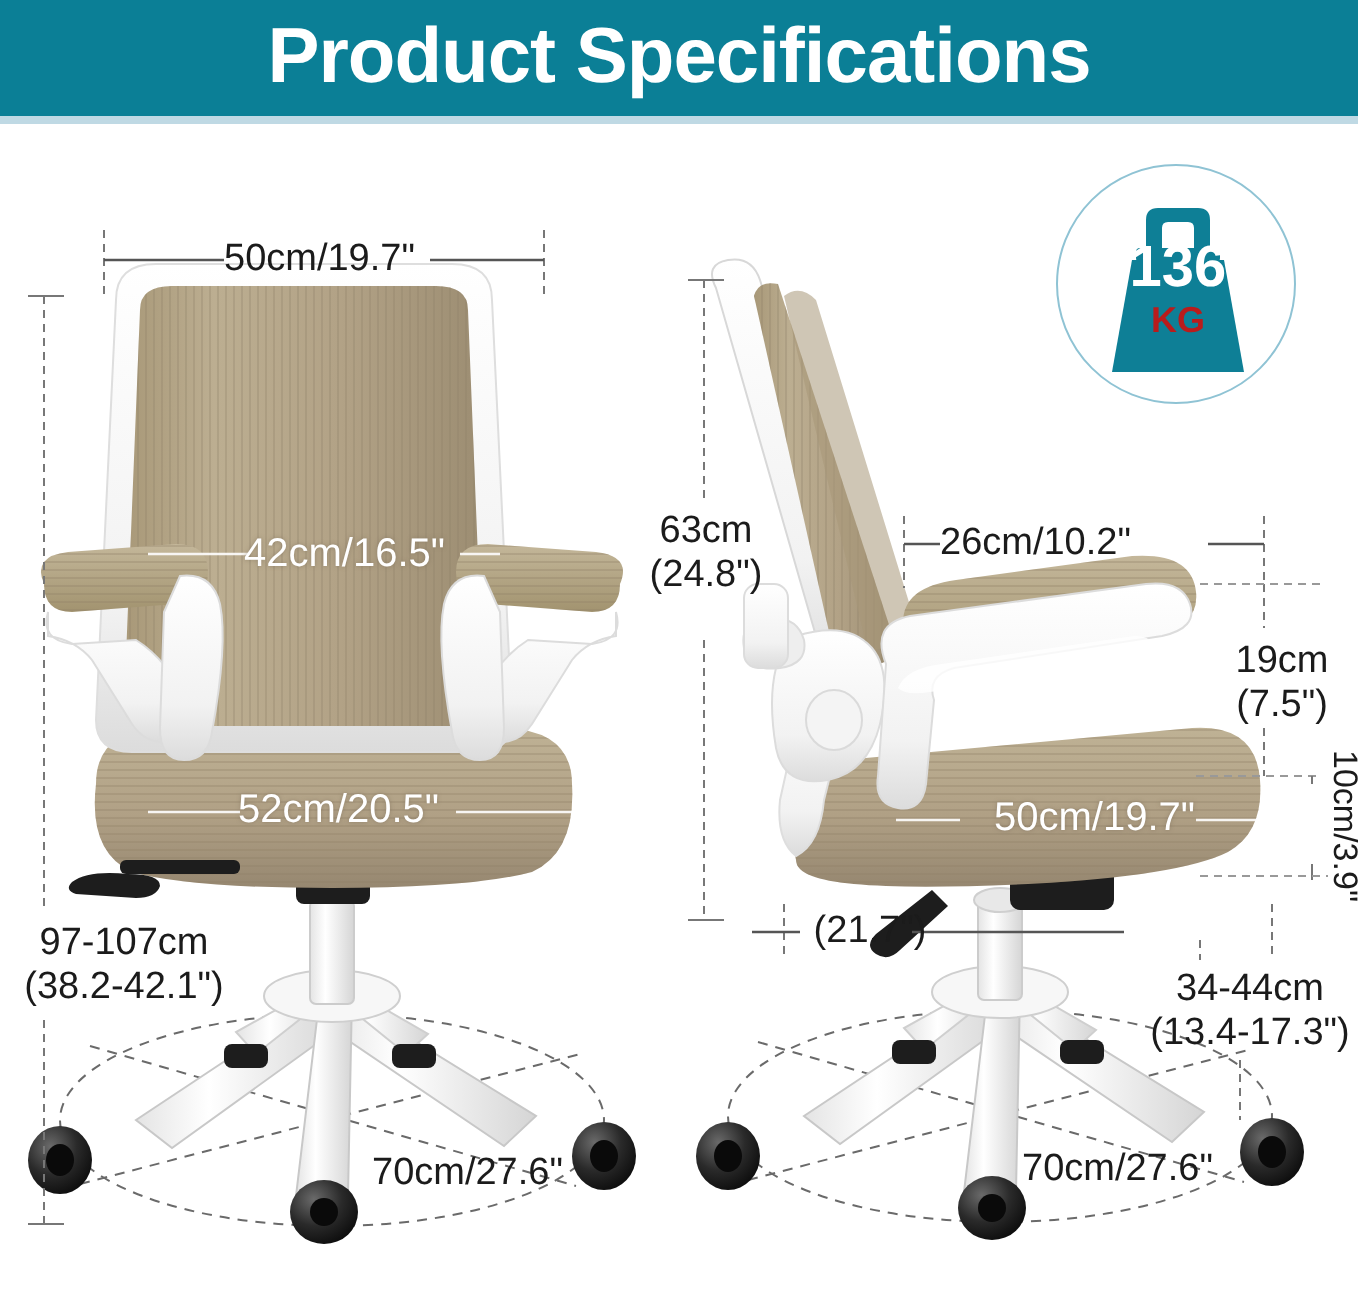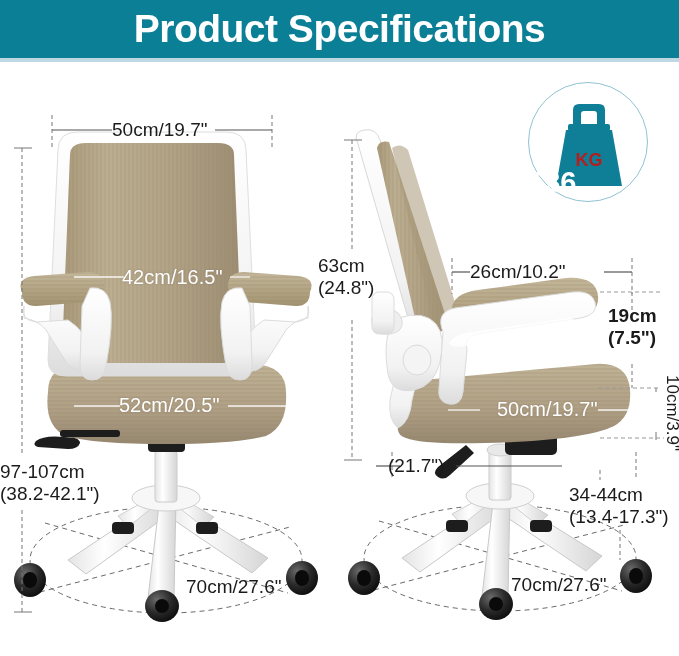--- a/index.html
+++ b/index.html
@@ -60,25 +60,25 @@
     left: 0; top: 0;
     width: 120px; height: 120px;
     border: 1px solid #8fc3d4;
     border-radius: 50%;
     box-sizing: border-box;
   }
   .weight-num {
     position: absolute;
     left: 0; top: 37px;
     width: 122px;
+    text-align: center;
     color: #ffffff;
     font-size: 29px;
     font-weight: bold;
     line-height: 30px;
-    margin-top: 48px;
   }
   .weight-unit {
     position: absolute;
     left: 0; top: 68px;
     width: 122px;
     text-align: center;
     color: #b91c1c;
     font-size: 18px;
     font-weight: bold;
     line-height: 20px;
@@ -92,21 +92,21 @@
     line-height: 22px;
     white-space: nowrap;
     font-family: "Liberation Sans", sans-serif;
   }
   .dim.two-line { line-height: 22px; }
   .dim.white {
     color: #ffffff;
     font-weight: normal;
     text-shadow: 0 0 2px rgba(120,105,85,0.55);
   }
-  .dim.center { }
+  .dim.center { text-align: center; }
   .dim.rot {
     transform-origin: center center;
     transform: rotate(90deg);
   }
 
   svg { display: block; }
   .svg-layer {
     position: absolute;
     left: 0; top: 0;
     width: 679px; height: 656px;
@@ -350,21 +350,21 @@
 
   <div class="dim" style="left:186px; top:576px;">70cm/27.6"</div>
 
   <div class="dim two-line center" style="left:318px; top:255px; width:70px;">
     <div>63cm</div>
     <div>(24.8")</div>
   </div>
 
   <div class="dim" style="left:470px; top:261px;">26cm/10.2"</div>
 
-  <div class="dim two-line center" style="left:608px; top:305px; width:66px;font-weight:bold;">
+  <div class="dim two-line center" style="left:608px; top:320px; width:66px;">
     <div>19cm</div>
     <div>(7.5")</div>
   </div>
 
   <div class="dim rot" style="left:632px; top:402px; width:80px; font-size:17px; text-align:center;">10cm/3.9"</div>
 
   <div class="dim white" style="left:497px; top:398px; font-size:20px;">50cm/19.7"</div>
 
   <div class="dim two-line center" style="left:388px; top:455px; width:94px;">
     <div>(21.7")</div>

